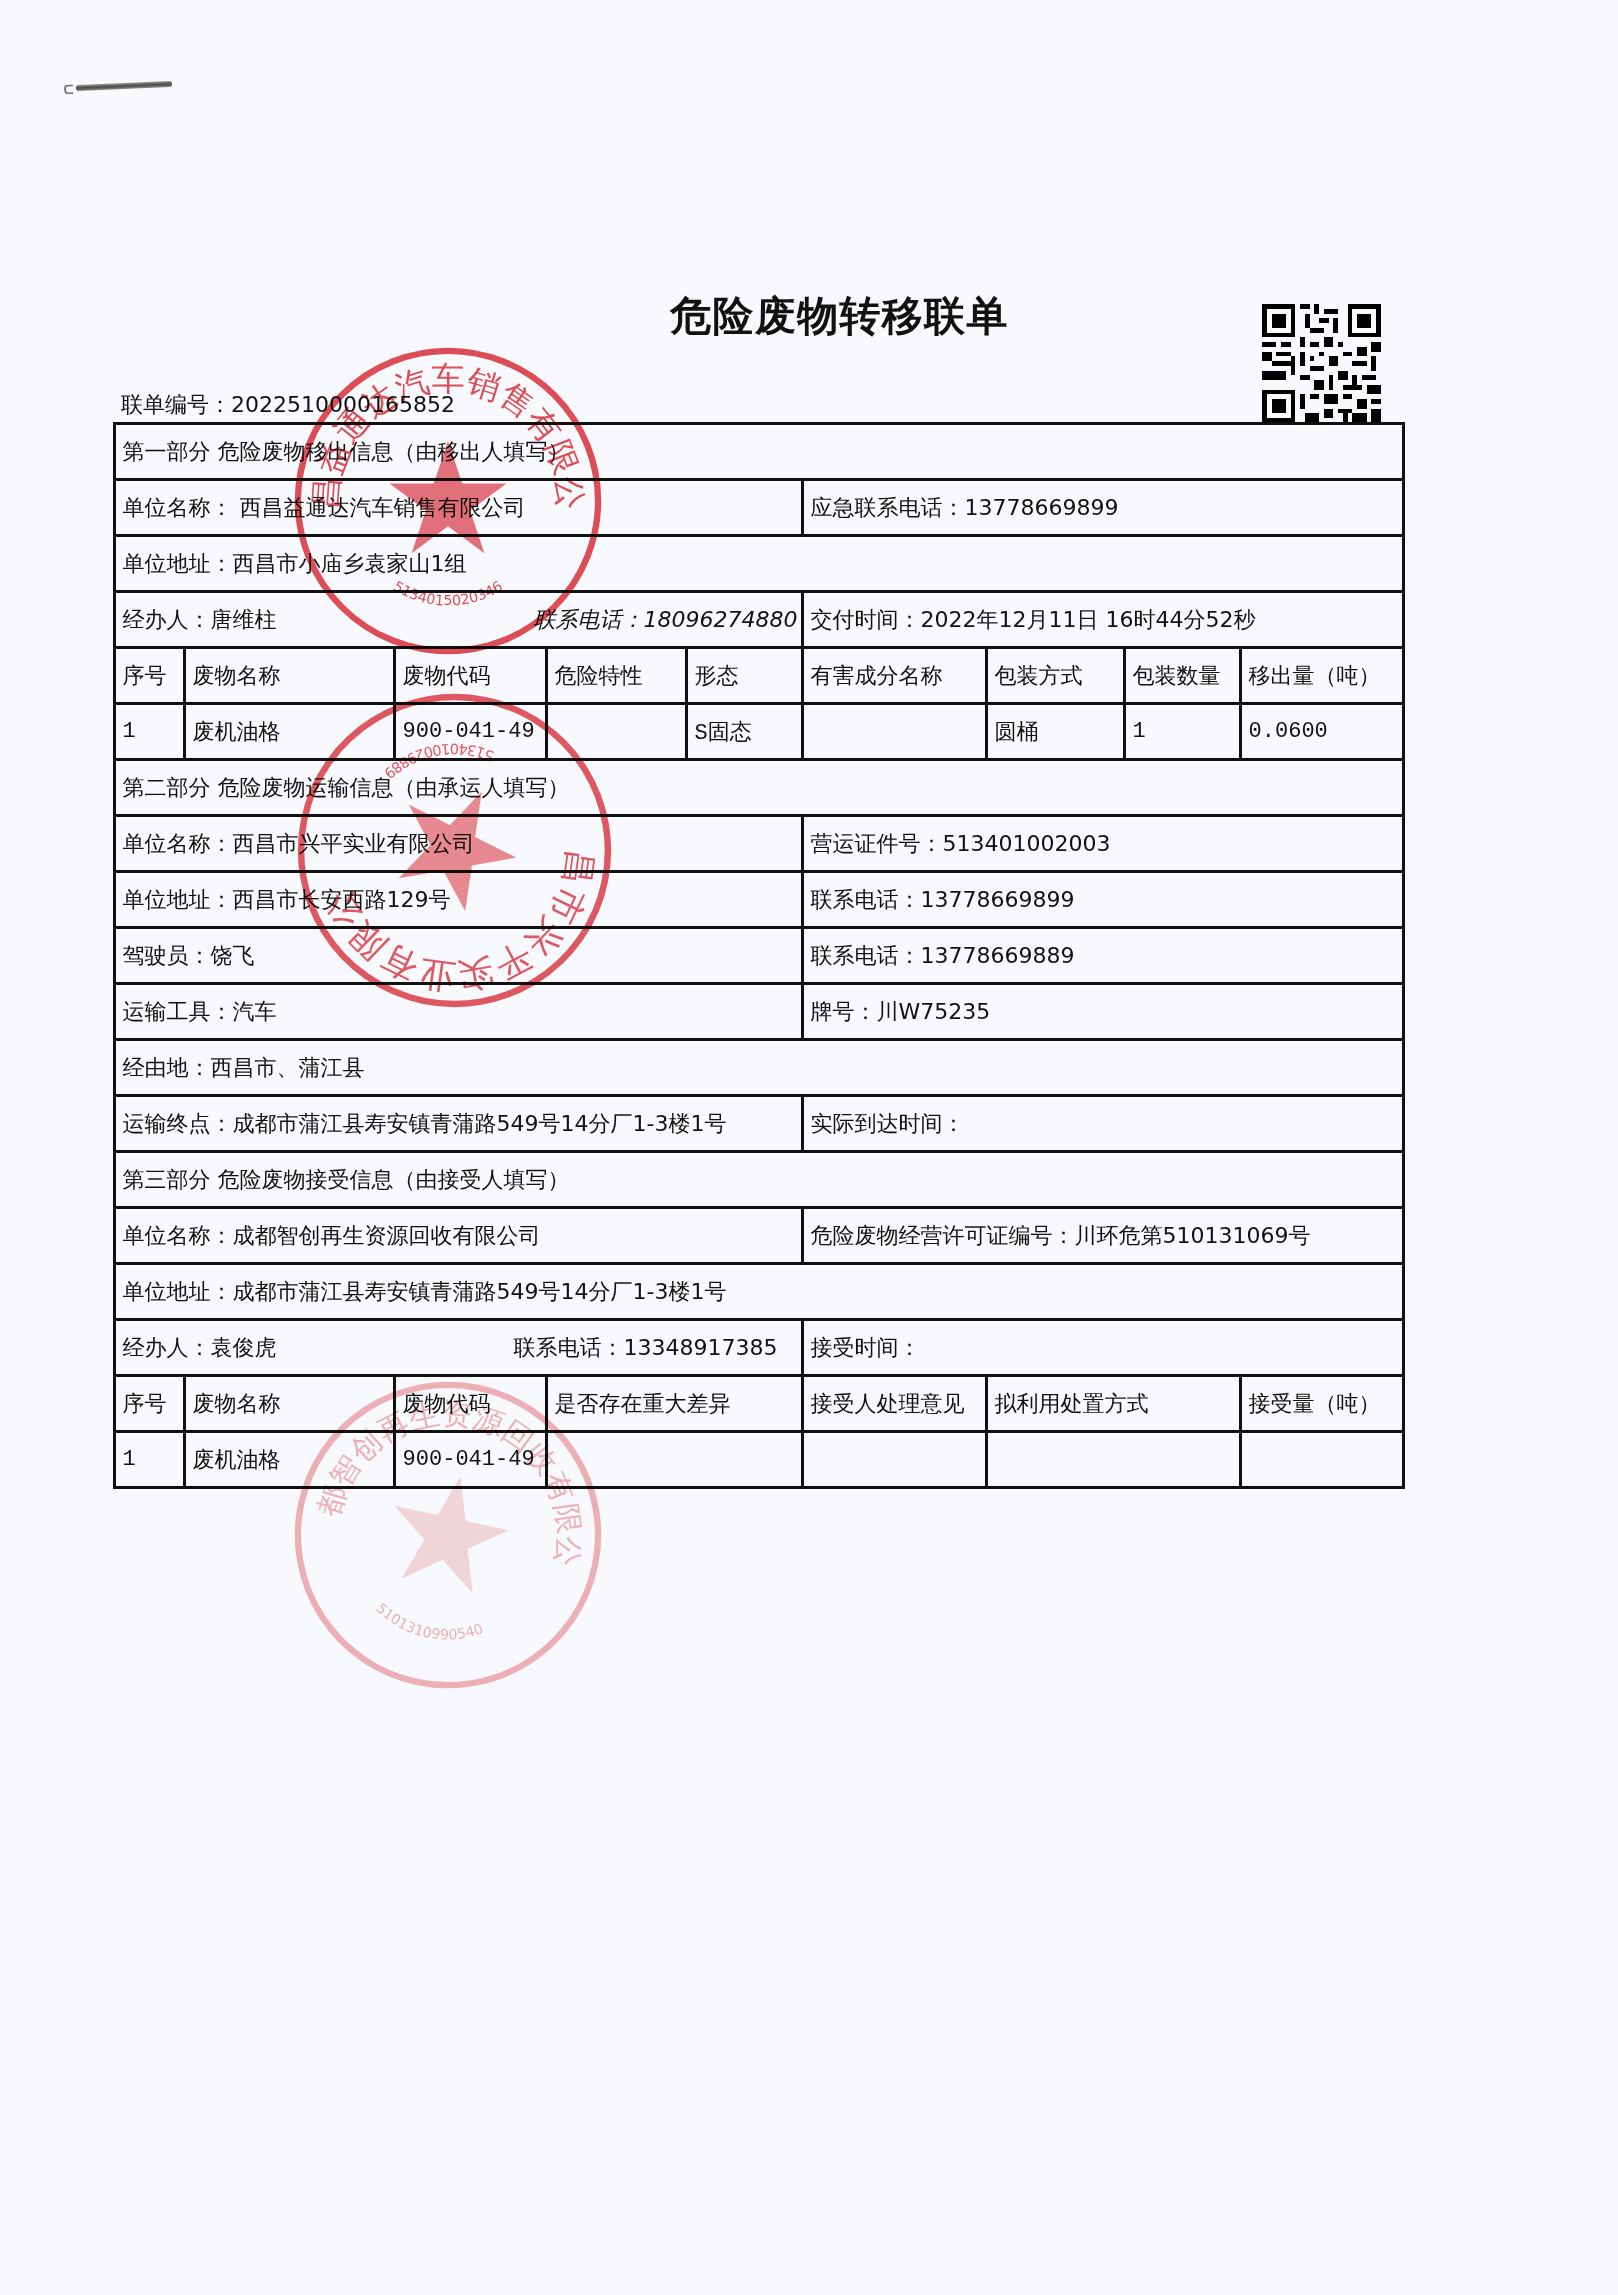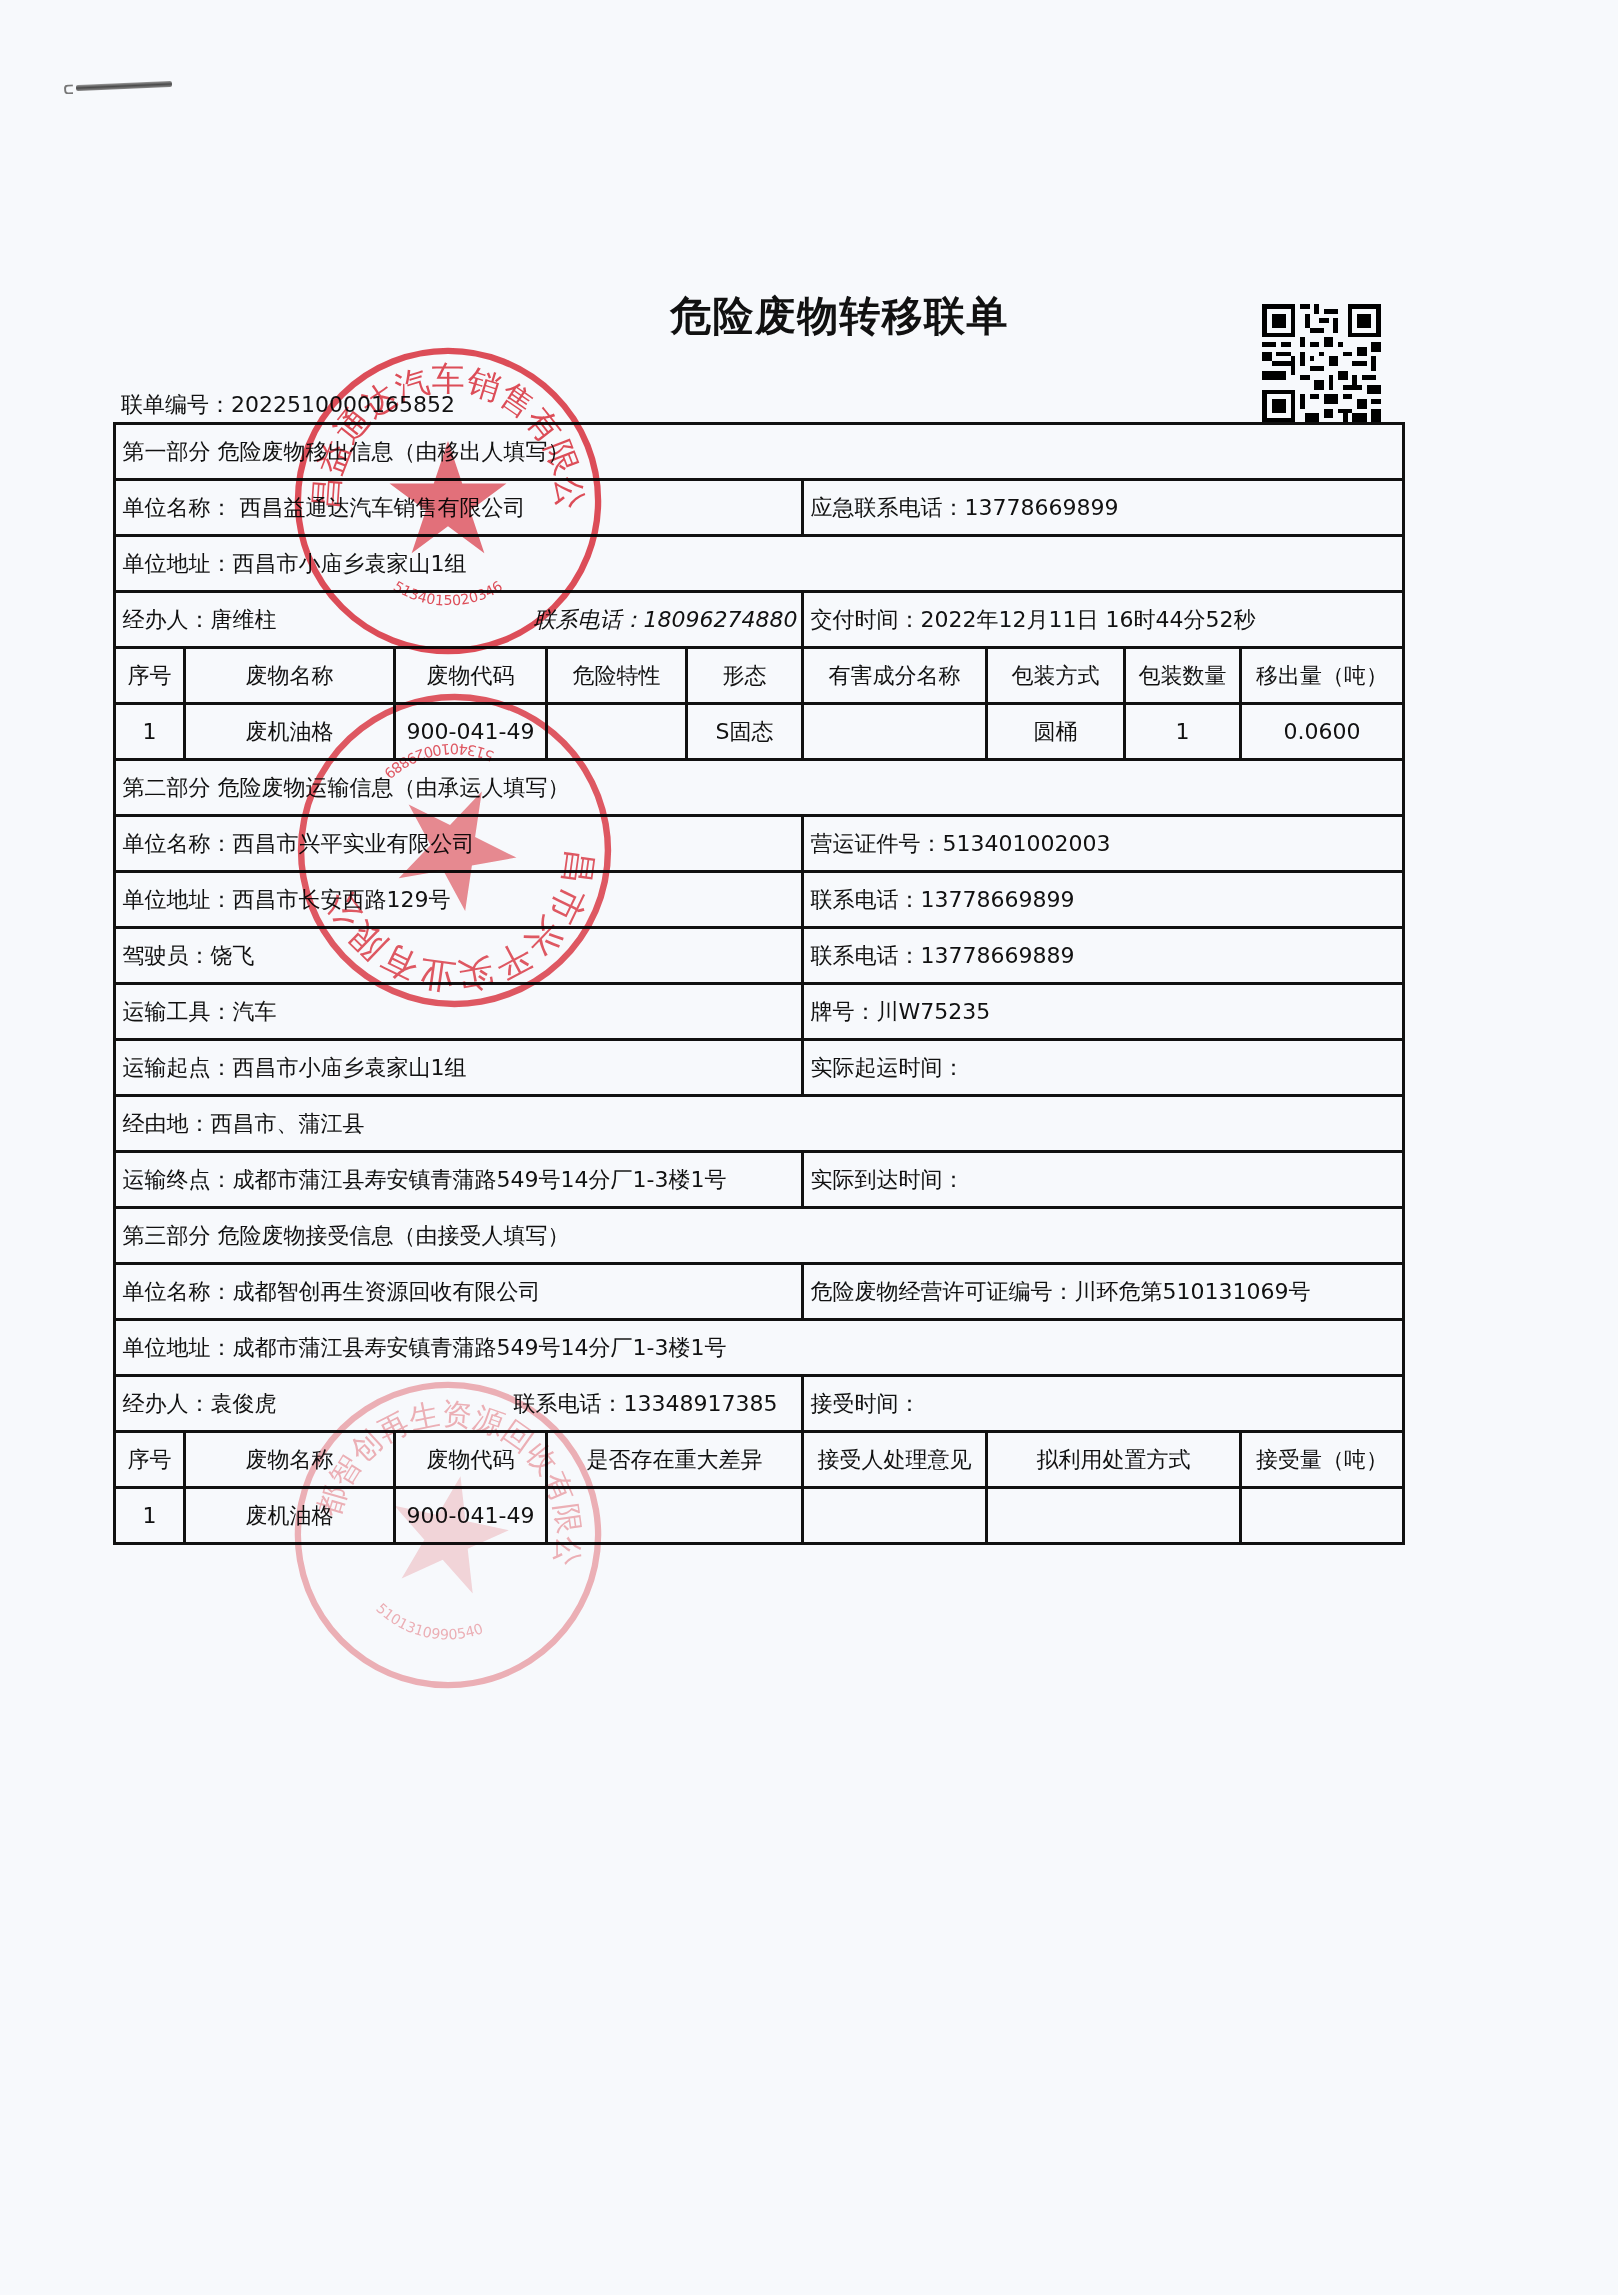--- a/index.html
+++ b/index.html
@@ -16,21 +16,21 @@
     font-size: 41px; font-weight: bold; letter-spacing: 1.3px; padding-left: 60px; box-sizing: border-box; }
   .serial { position: absolute; left: 121px; top: 390px; font-size: 22px; }
   .qr { position: absolute; left: 1260px; top: 304px; width: 123px; height: 119px; }
   table.form {
     position: absolute; left: 113px; top: 422px; width: 1288px;
     border-collapse: collapse; table-layout: fixed; font-size: 22px;
   }
   table.form td {
     border: 3.3px solid #111; height: 53px; padding: 0 6.6px; white-space: nowrap; overflow: hidden;
   }
-  .c { text-align: center; }
+  .c { text-align: left; font-family: Liberation Mono, monospace; }
   .stamp { position: absolute; border-radius: 50%; pointer-events: none; mix-blend-mode: multiply; }
   .stamp svg { width: 100%; height: 100%; display: block; }
 </style>
 </head>
 <body>
 
 <div class="staple"></div>
 
 <div class="title">危险废物转移联单</div>
 
@@ -167,24 +167,20 @@
   </tr>
   <tr>
     <td colspan="5">驾驶员：饶飞</td>
     <td colspan="4">联系电话：13778669889</td>
   </tr>
   <tr>
     <td colspan="5">运输工具：汽车</td>
     <td colspan="4">牌号：川W75235</td>
   </tr>
   <tr>
-    <td colspan="5">运输起点：西昌市小庙乡袁家山1组</td>
-    <td colspan="4">实际起运时间：</td>
-  </tr>
-  <tr>
     <td colspan="9">经由地：西昌市、蒲江县</td>
   </tr>
   <tr>
     <td colspan="5">运输终点：成都市蒲江县寿安镇青蒲路549号14分厂1-3楼1号</td>
     <td colspan="4">实际到达时间：</td>
   </tr>
 
   <tr>
     <td colspan="9">第三部分 危险废物接受信息（由接受人填写）</td>
   </tr>

